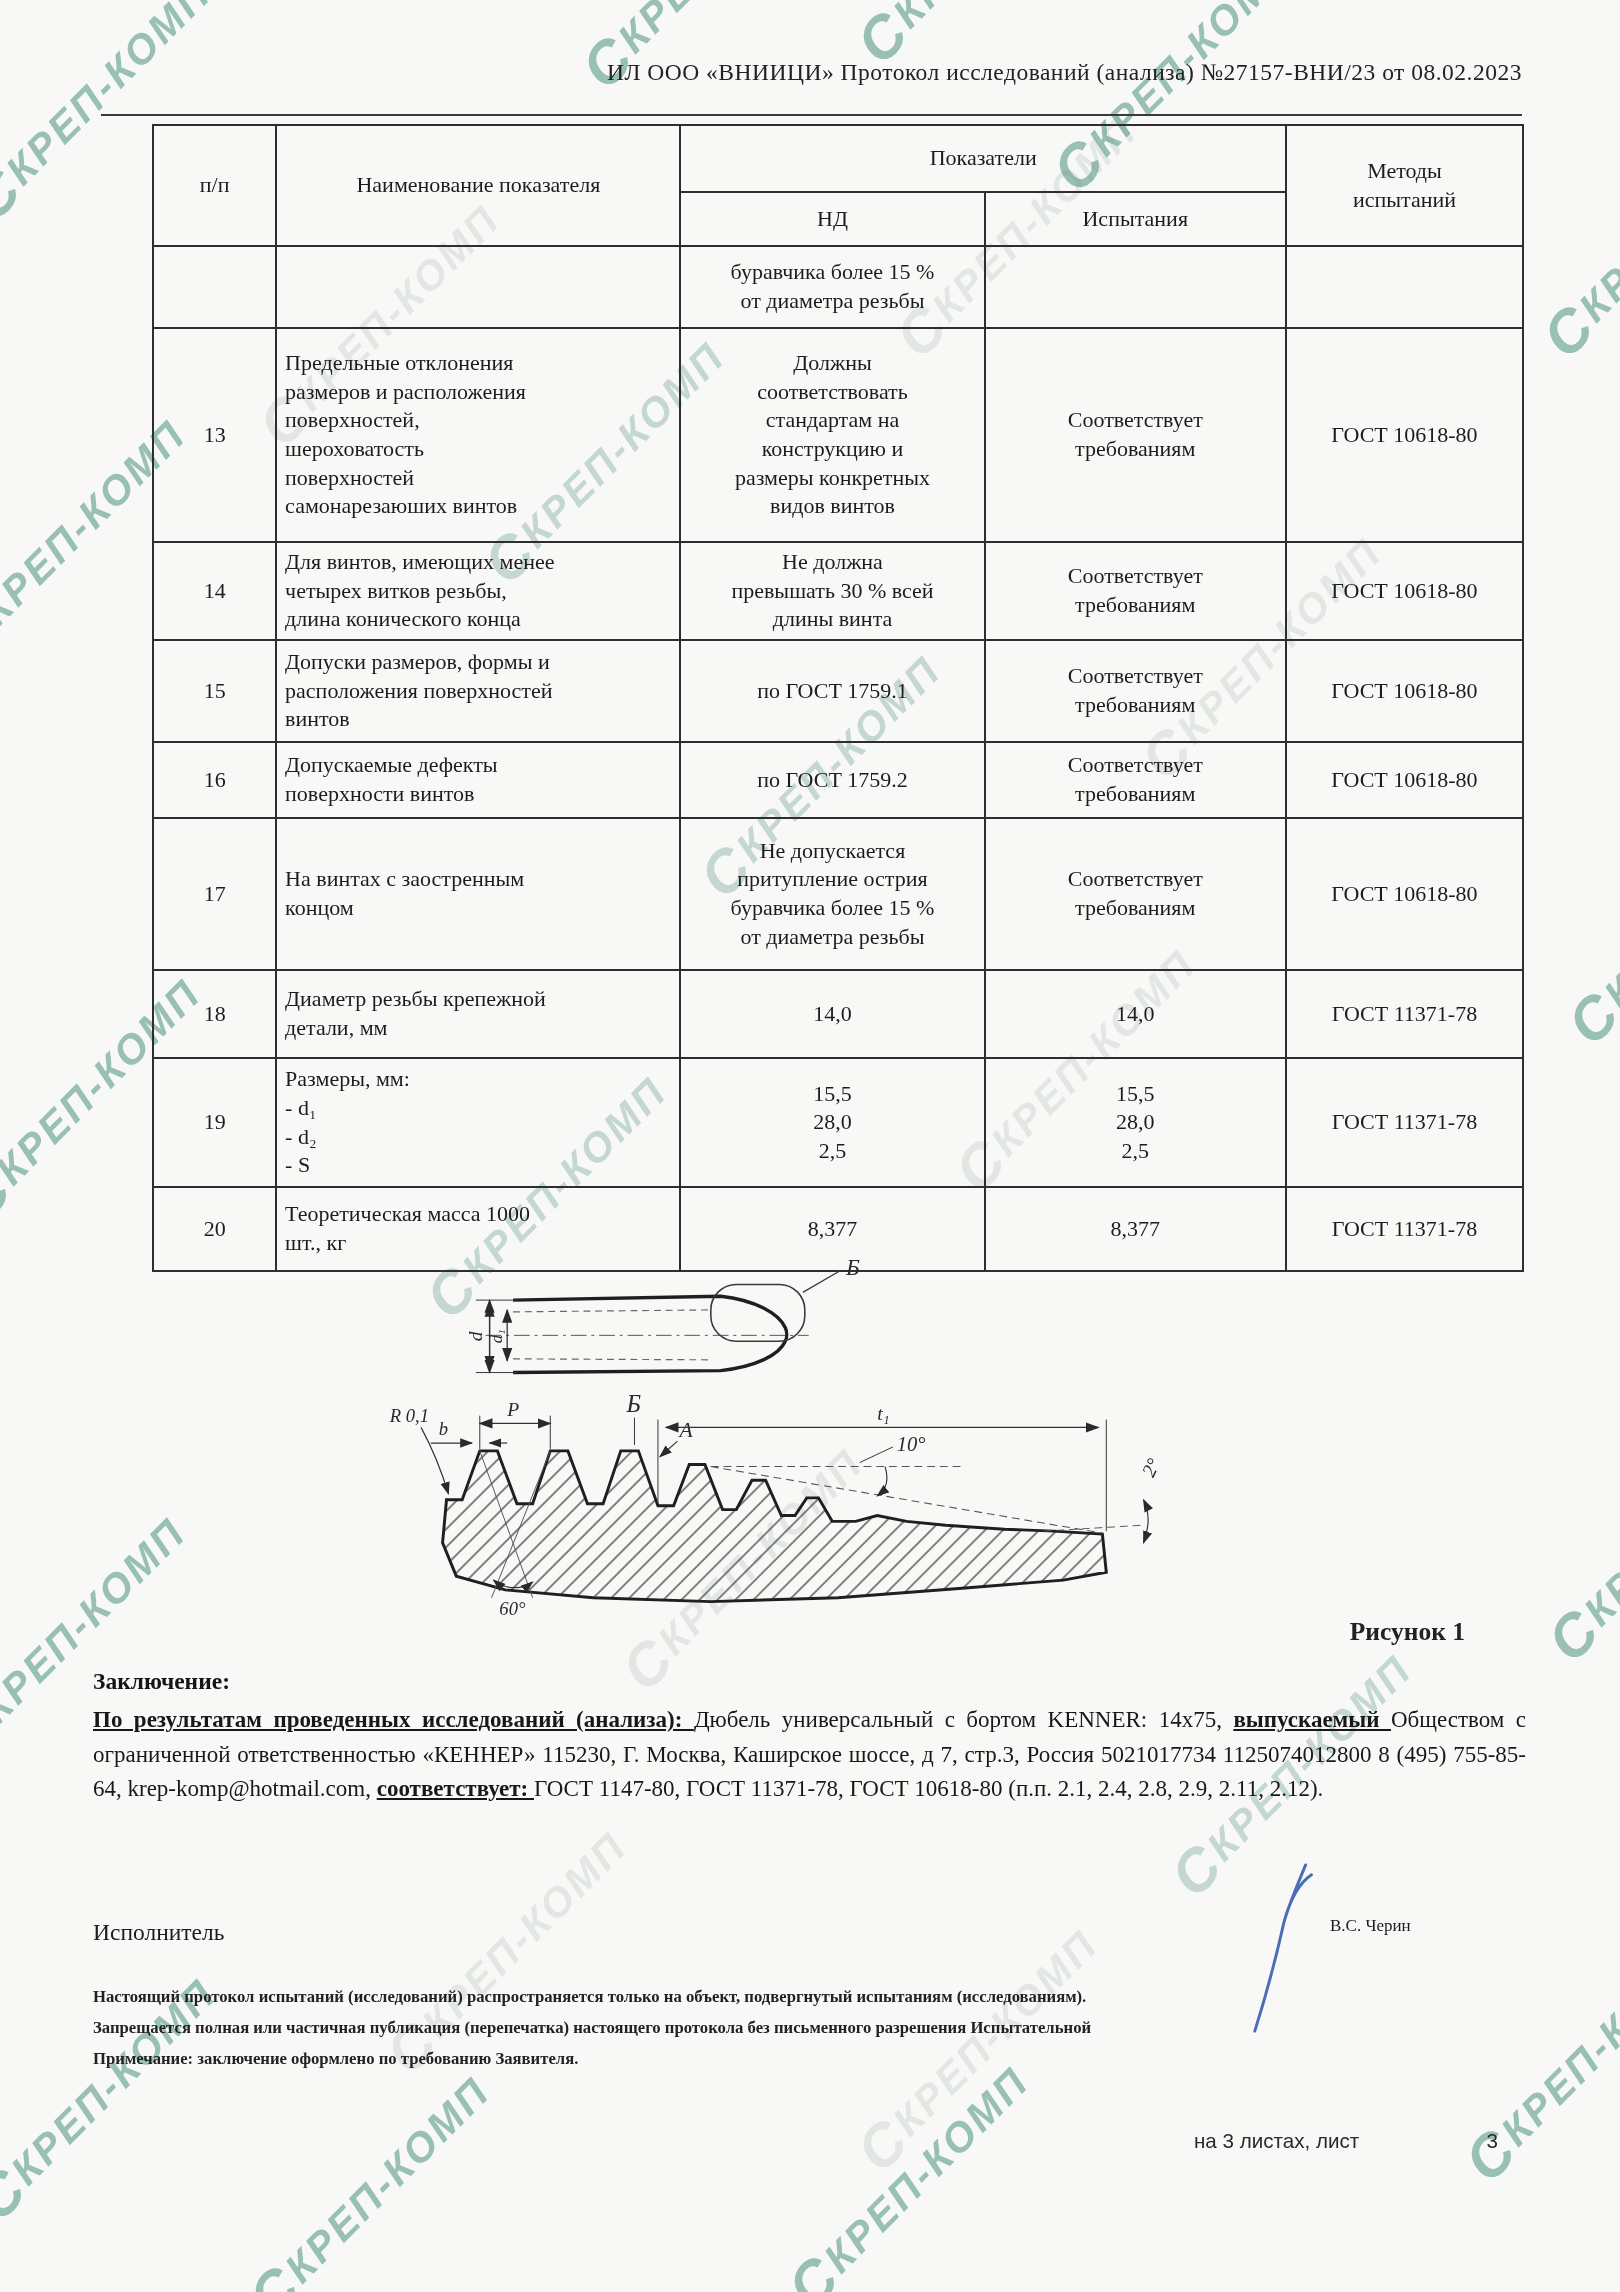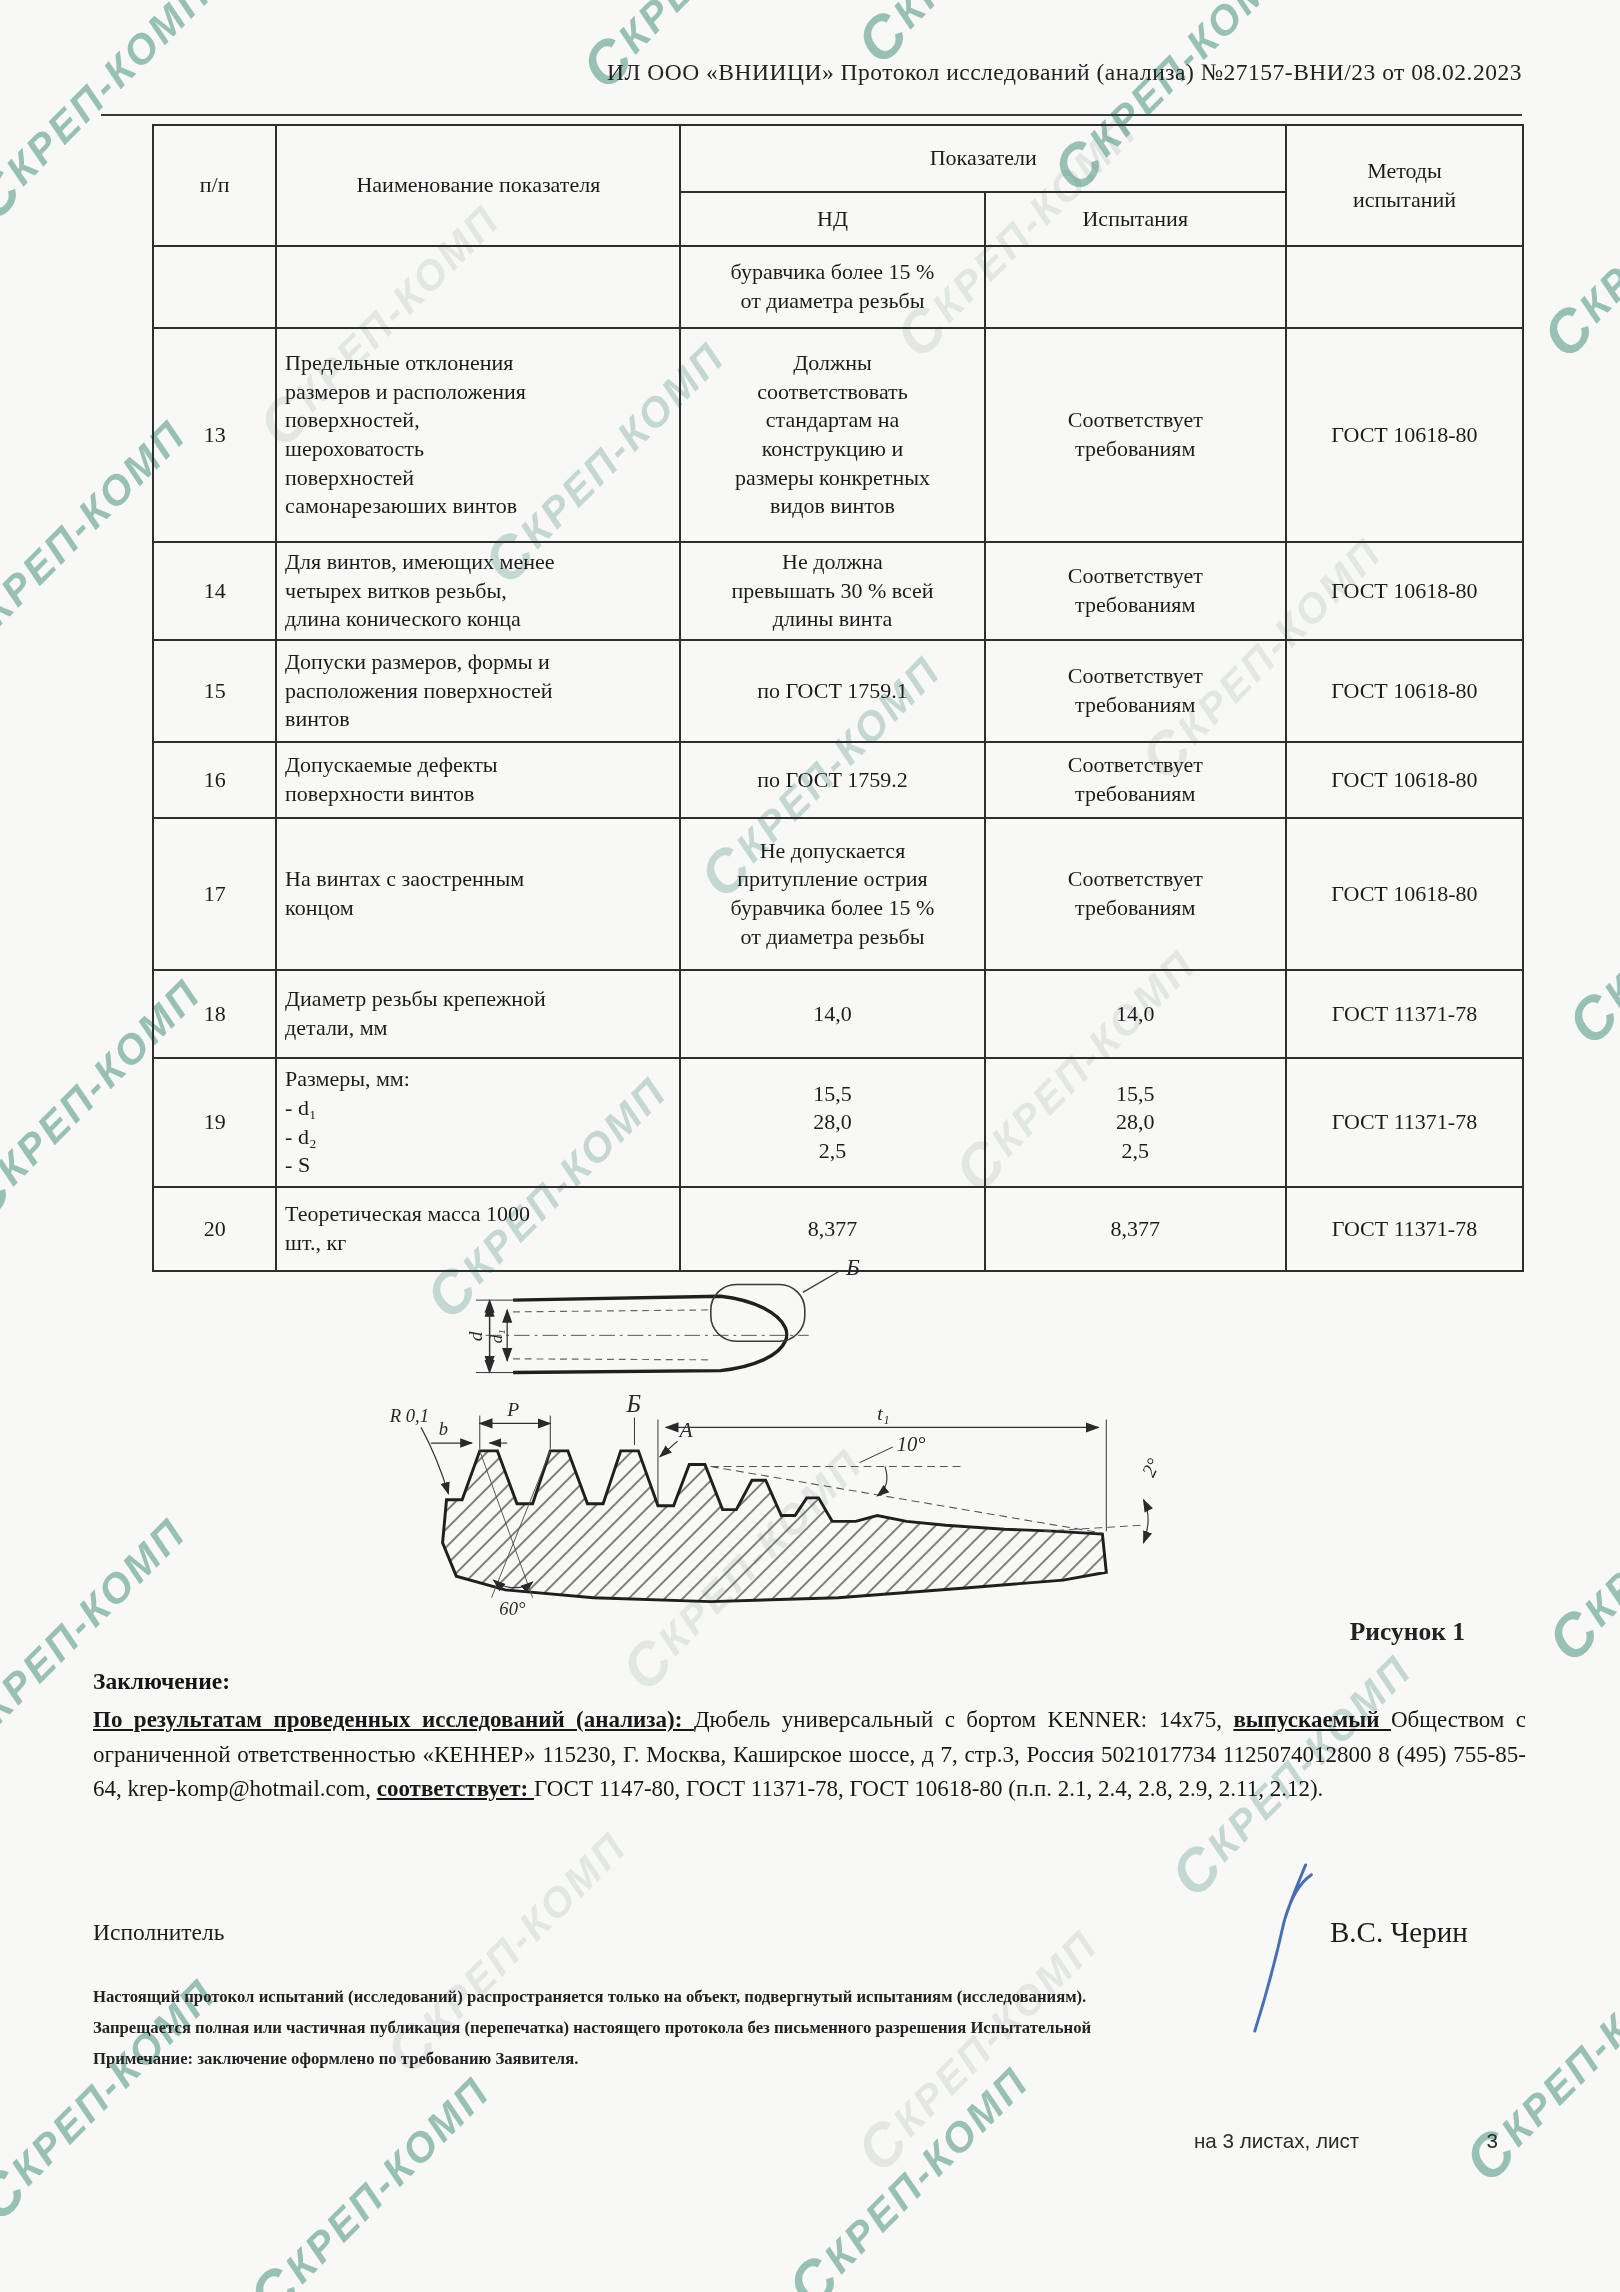--- a/index.html
+++ b/index.html
@@ -71,21 +71,21 @@
     position:absolute;left:93px;top:1668px;
     font-size:23.5px;font-weight:700;color:#151515;
   }
   .concl{
     position:absolute;left:93px;top:1703px;width:1433px;
     font-size:23px;line-height:1.5;text-align:justify;color:#181818;
   }
   .concl .b{font-weight:700;text-decoration:underline;}
   
   .exec-label{position:absolute;left:93px;top:1919px;font-size:23.5px;color:#1c1c1c;}
-  .exec-name{position:absolute;left:1330px;top:1916px;font-size:29px;color:#1c1c1c;}
+  .exec-name{position:absolute;left:1330px;top:1916px;font-size:17px;color:#1c1c1c;}
   .sig{position:absolute;left:1245px;top:1857px;width:88px;height:186px;}
   
   .notes{
     position:absolute;left:93px;top:1982px;width:1431px;
     font-size:16.7px;font-weight:700;line-height:1.85;color:#222;
   }
   .notes p{margin:0;}
   
   .pager{
     position:absolute;left:1194px;top:2129px;width:304px;

